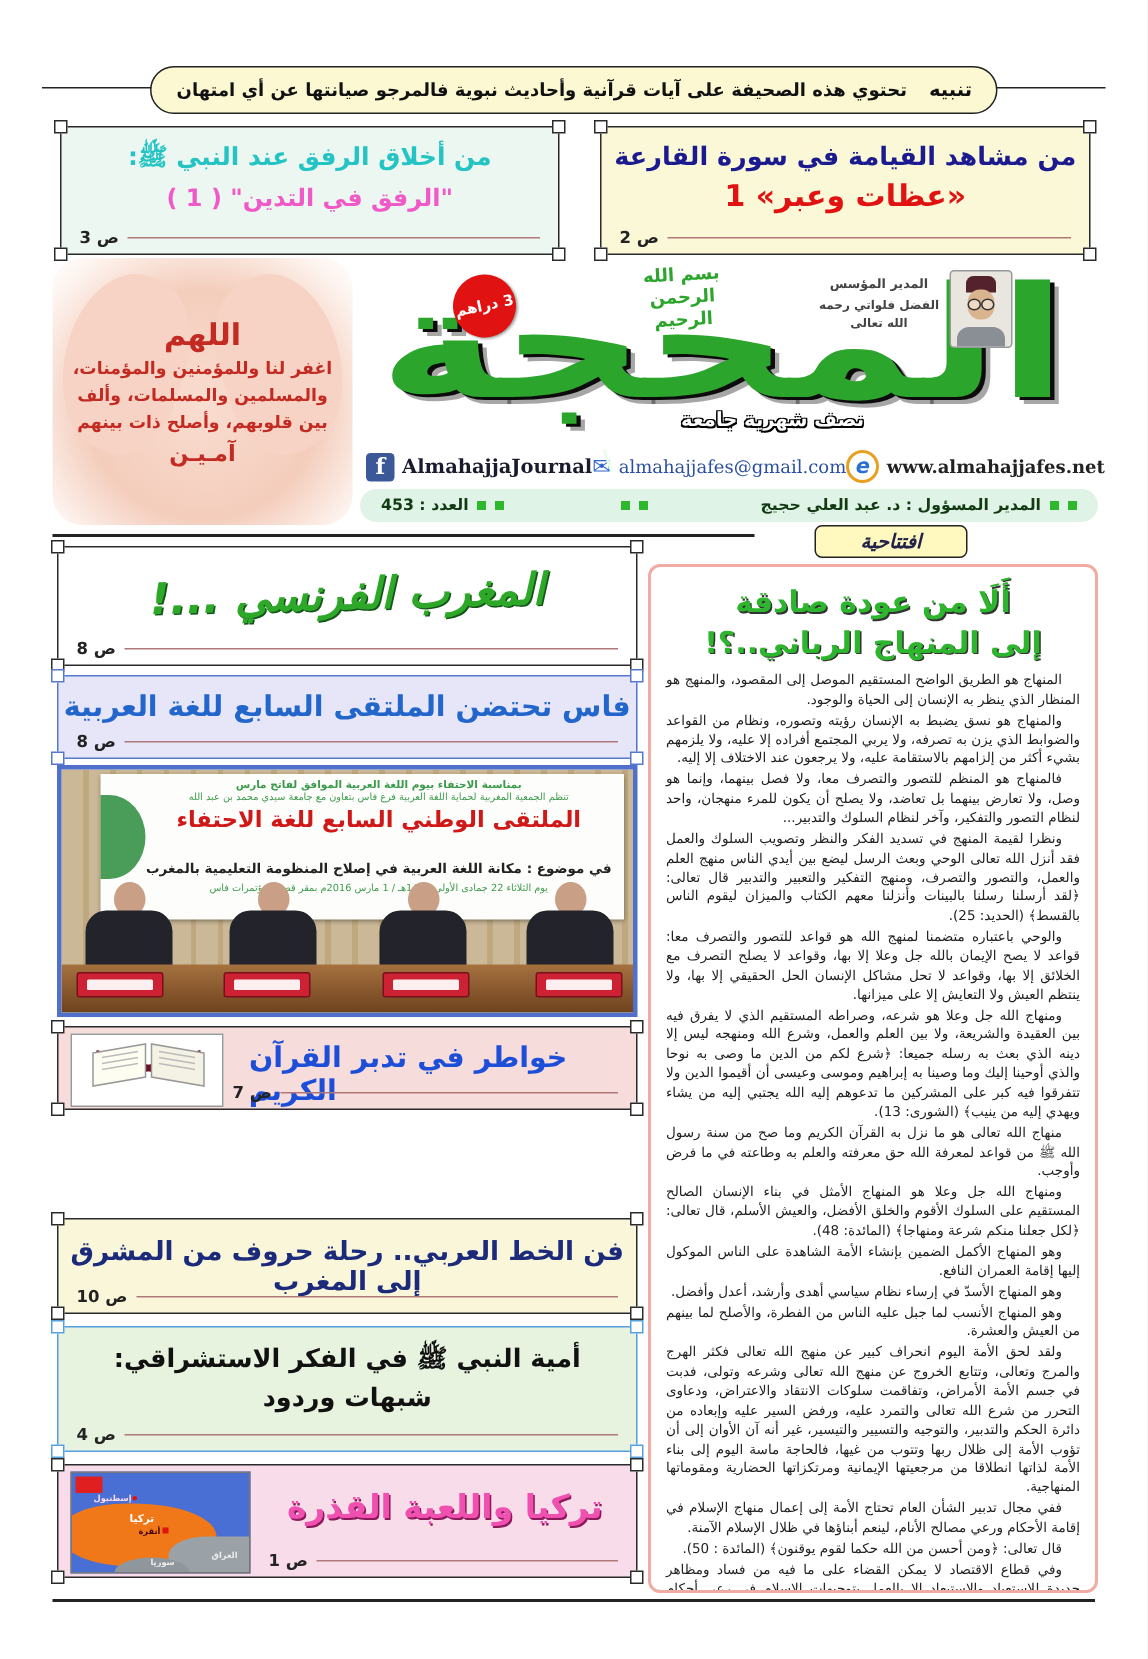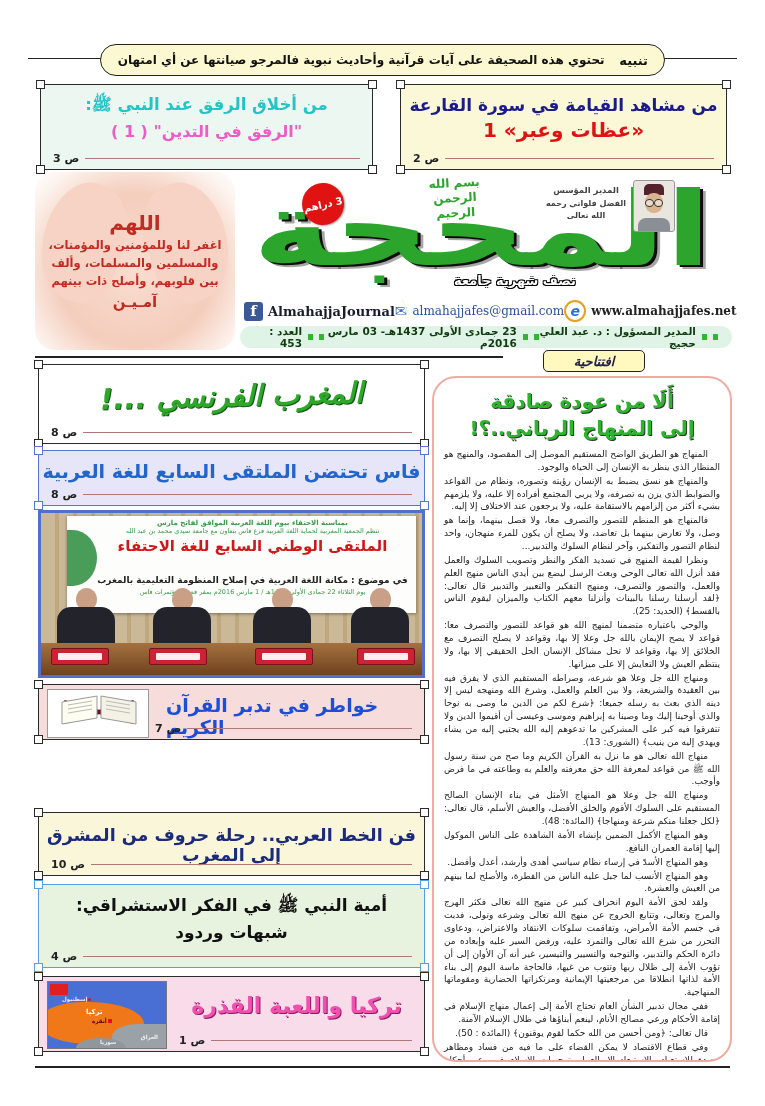--- a/index.html
+++ b/index.html
@@ -91,21 +91,21 @@
   .sq{width:6px;height:6px;background:#2eb82e;display:inline-block;margin-left:2px;}
 
   .hrule{position:absolute;border-top:2px solid #222;}
   .rule1{top:356px;left:35px;width:468px;}
   .rule2{top:1066px;left:35px;right:35px;}
 
   
   .ed-tab{left:543px;top:350px;width:100px;height:20px;background:#FFF9C0;border:1.4px solid #222;
         border-radius:5px;display:flex;align-items:center;justify-content:center;
         font-size:13px;font-weight:bold;font-style:italic;color:#22224a;z-index:3;}
-  .ed-box{left:432px;top:376px;width:300px;height:686px;border:2.5px solid #f0aca2;border-radius:24px;
+  .ed-box{left:432px;top:376px;width:300px;height:686px;border:2.5px solid #f0aca2;border-radius:8px;
         padding:8px 10px;box-sizing:border-box;background:#fff;overflow:hidden;}
   .ed-title{text-align:center;font-size:20px;font-weight:bold;color:#2db52d;line-height:1.35;
         text-shadow:1px 1px 0 #333;margin:2px 0 6px;}
   .ed-body p{margin:0 0 1px;font-size:9px;line-height:1.43;color:#222;text-align:justify;text-indent:12px;}
 
   
   .box-maghrib{left:38px;top:364px;width:387px;height:80px;background:#fff;}
   .maghrib-title{margin-top:14px;text-align:center;font-size:29px;font-weight:bold;font-style:italic;
         color:#2EA829;text-shadow:1px 1px 0 #14551a;transform:rotate(-1.5deg);}
   .box-fas{left:38px;top:450px;width:387px;height:56px;background:#E6E6F8;border-color:#5577CC;}
@@ -252,21 +252,20 @@
 
   <div class="abs infobar">
     <div class="ig">
       <span class="sq"></span>
         <span class="sq"></span>
       <span>المدير المسؤول : د. عبد العلي حجيج</span>
     </div>
     <div class="ig">
       <span class="sq"></span>
         <span class="sq"></span>
-      <span>23 جمادى الأولى 1437هـ- 03 مارس 2016م</span>
     </div>
     <div class="ig">
       <span class="sq"></span>
         <span class="sq"></span>
       <span>العدد : 453</span>
     </div>
   </div>
 
   <div class="hrule rule1"></div>
 

